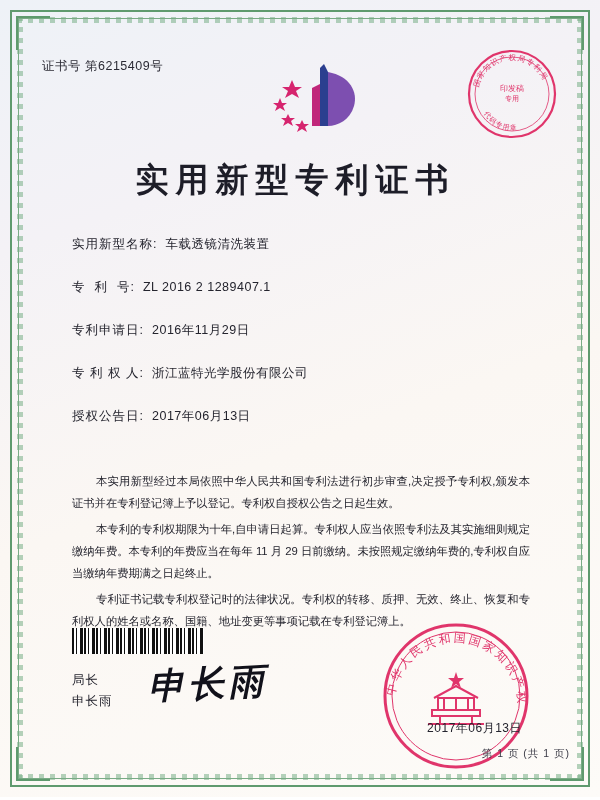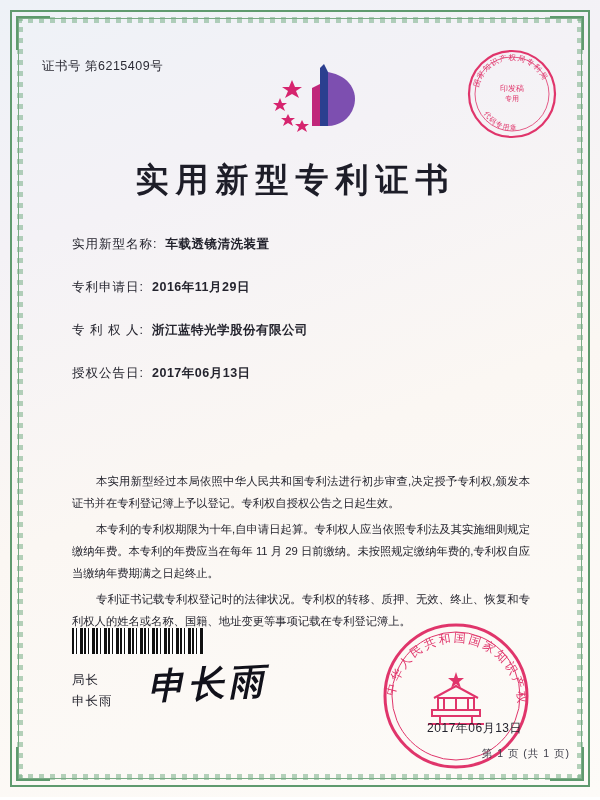--- a/index.html
+++ b/index.html
@@ -148,21 +148,20 @@
     font-size: 12.5px;
     color: #24242e;
   }
   .field-label {
     white-space: pre;
     letter-spacing: 1px;
   }
   .field-value {
     margin-left: 8px;
     letter-spacing: 0.5px;
-    font-weight: bold;
   }
 
   .body-text {
     position: absolute;
     left: 42px;
     right: 40px;
     top: 440px;
     font-size: 11.3px;
     line-height: 1.95;
     color: #24242e;
@@ -290,20 +289,24 @@
     </div>
 
     <div class="title">实用新型专利证书</div>
 
     <div class="fields">
       <div class="field-row">
         <span class="field-label">实用新型名称:</span>
         <span class="field-value">车载透镜清洗装置</span>
       </div>
       <div class="field-row">
+        <span class="field-label">专  利  号:</span>
+        <span class="field-value">ZL 2016 2 1289407.1</span>
+      </div>
+      <div class="field-row">
         <span class="field-label">专利申请日:</span>
         <span class="field-value">2016年11月29日</span>
       </div>
       <div class="field-row">
         <span class="field-label">专 利 权 人:</span>
         <span class="field-value">浙江蓝特光学股份有限公司</span>
       </div>
       <div class="field-row">
         <span class="field-label">授权公告日:</span>
         <span class="field-value">2017年06月13日</span>

